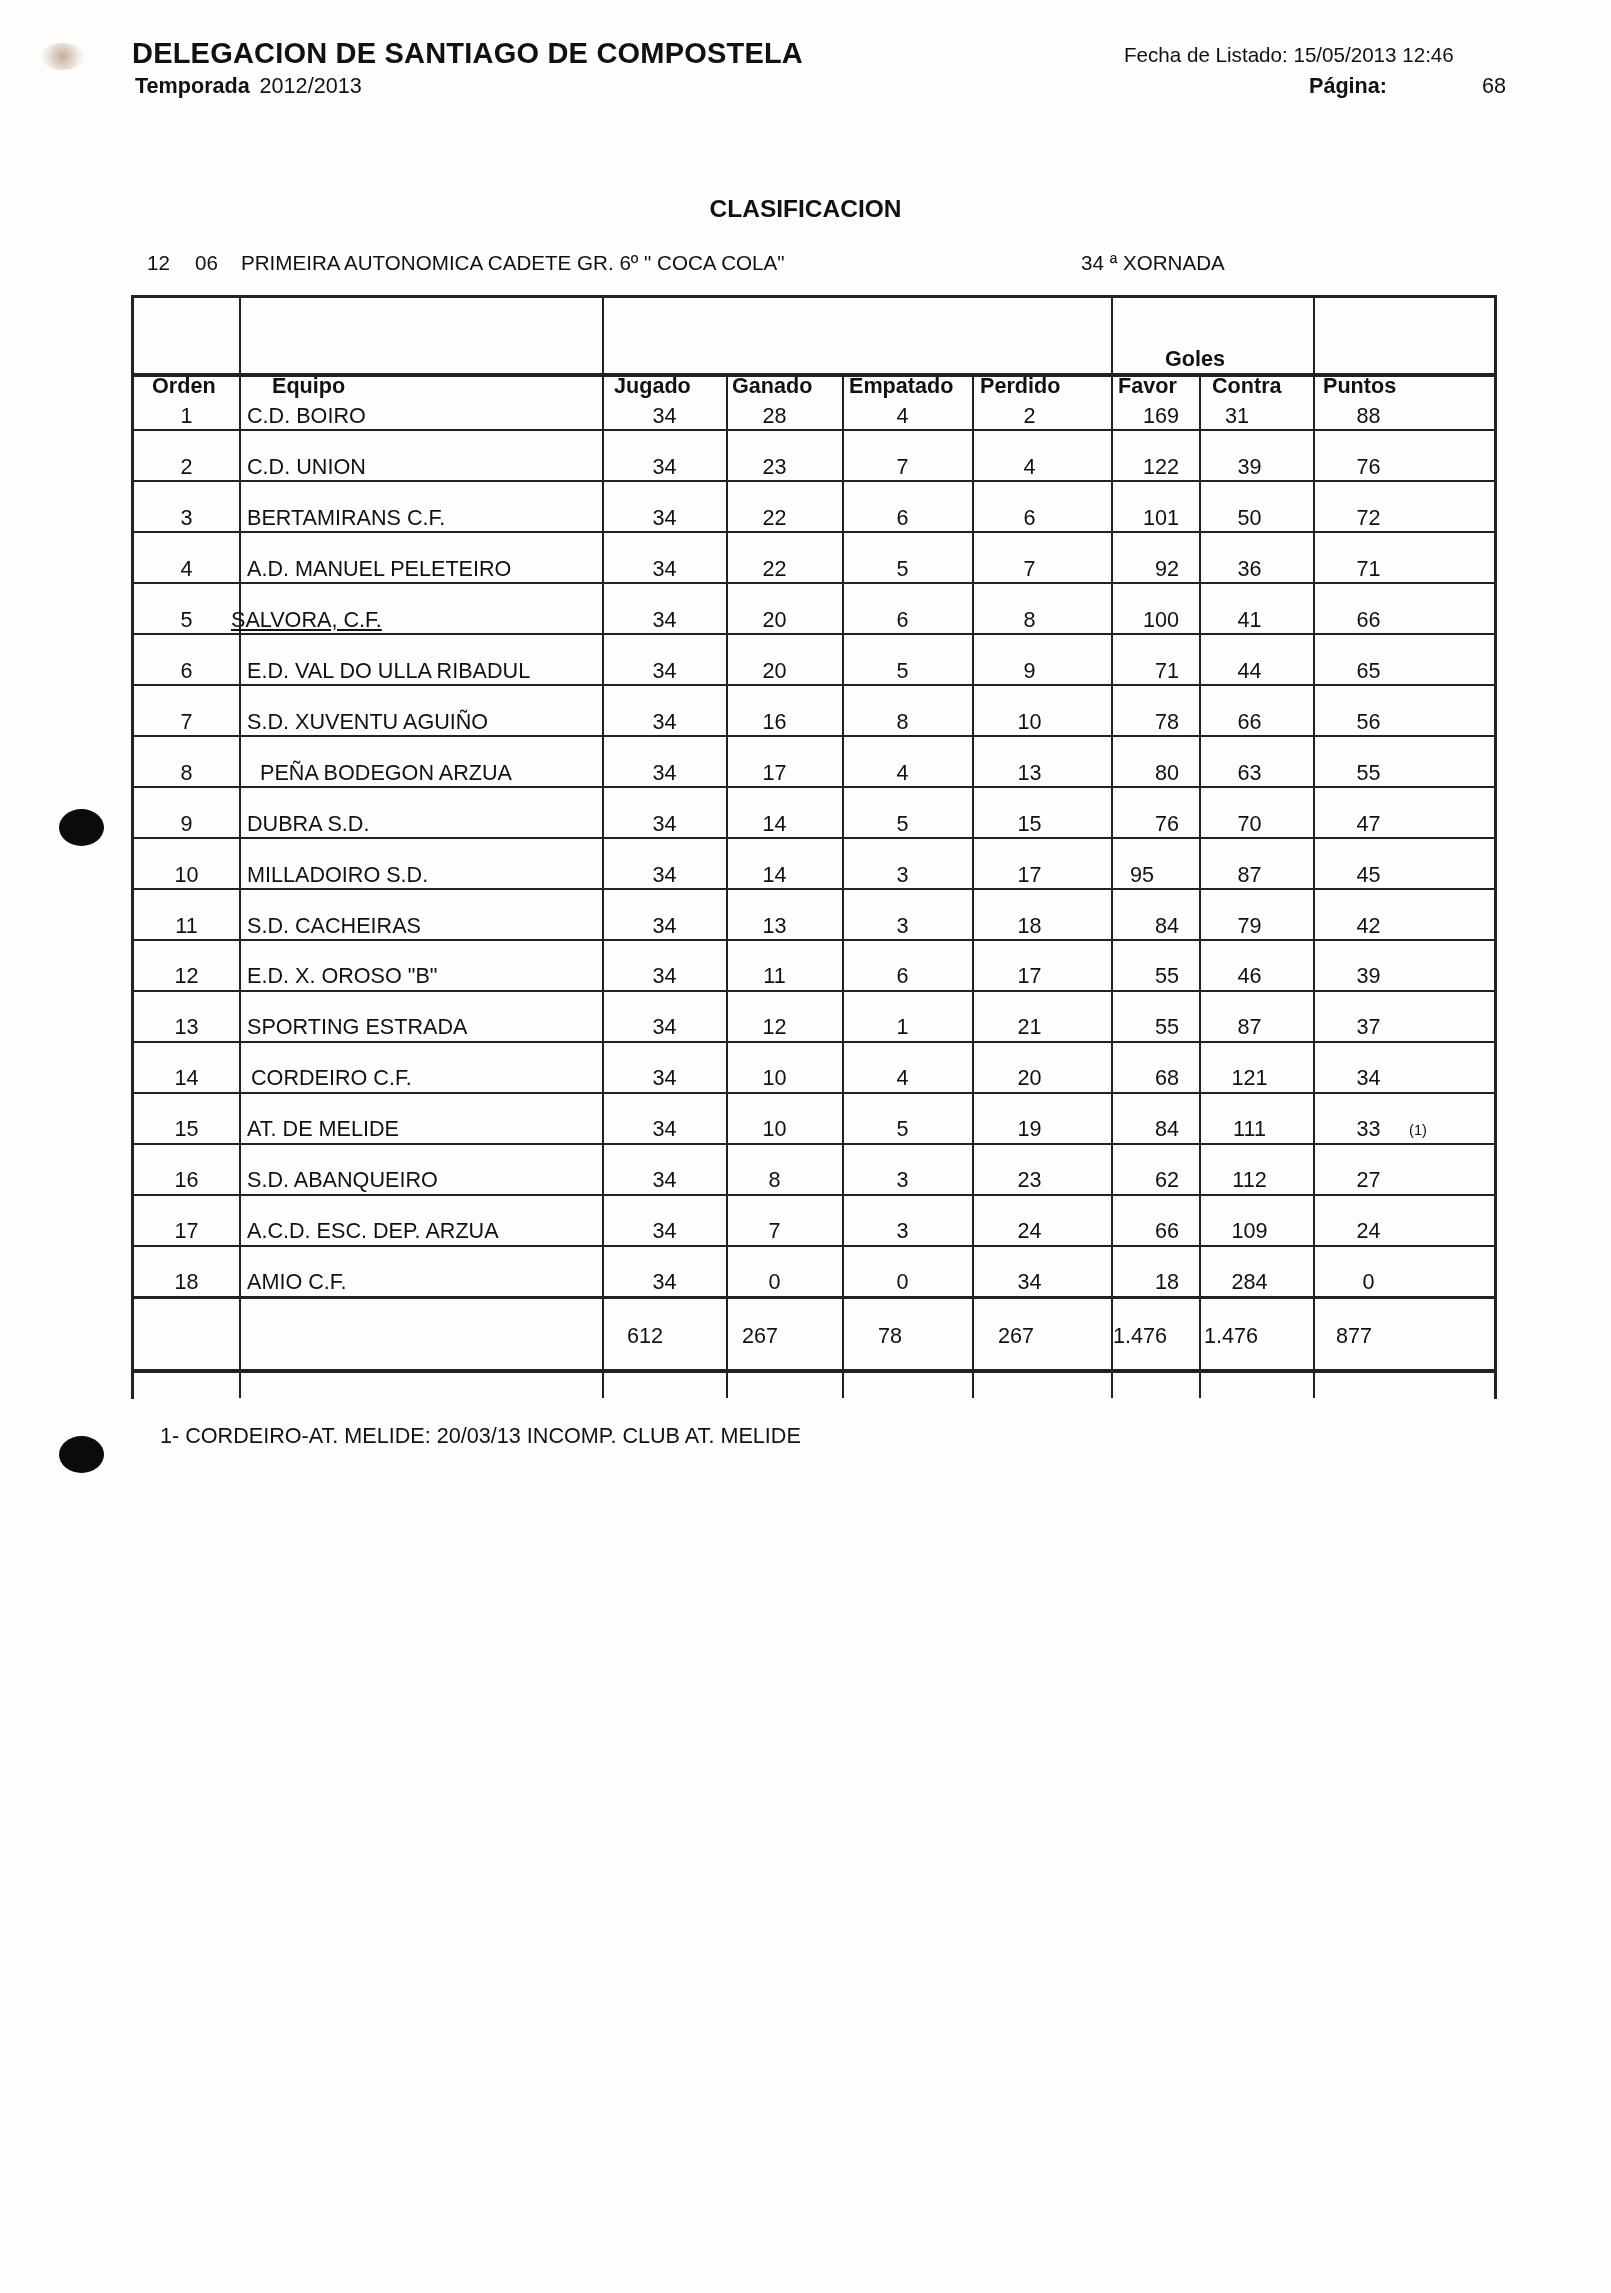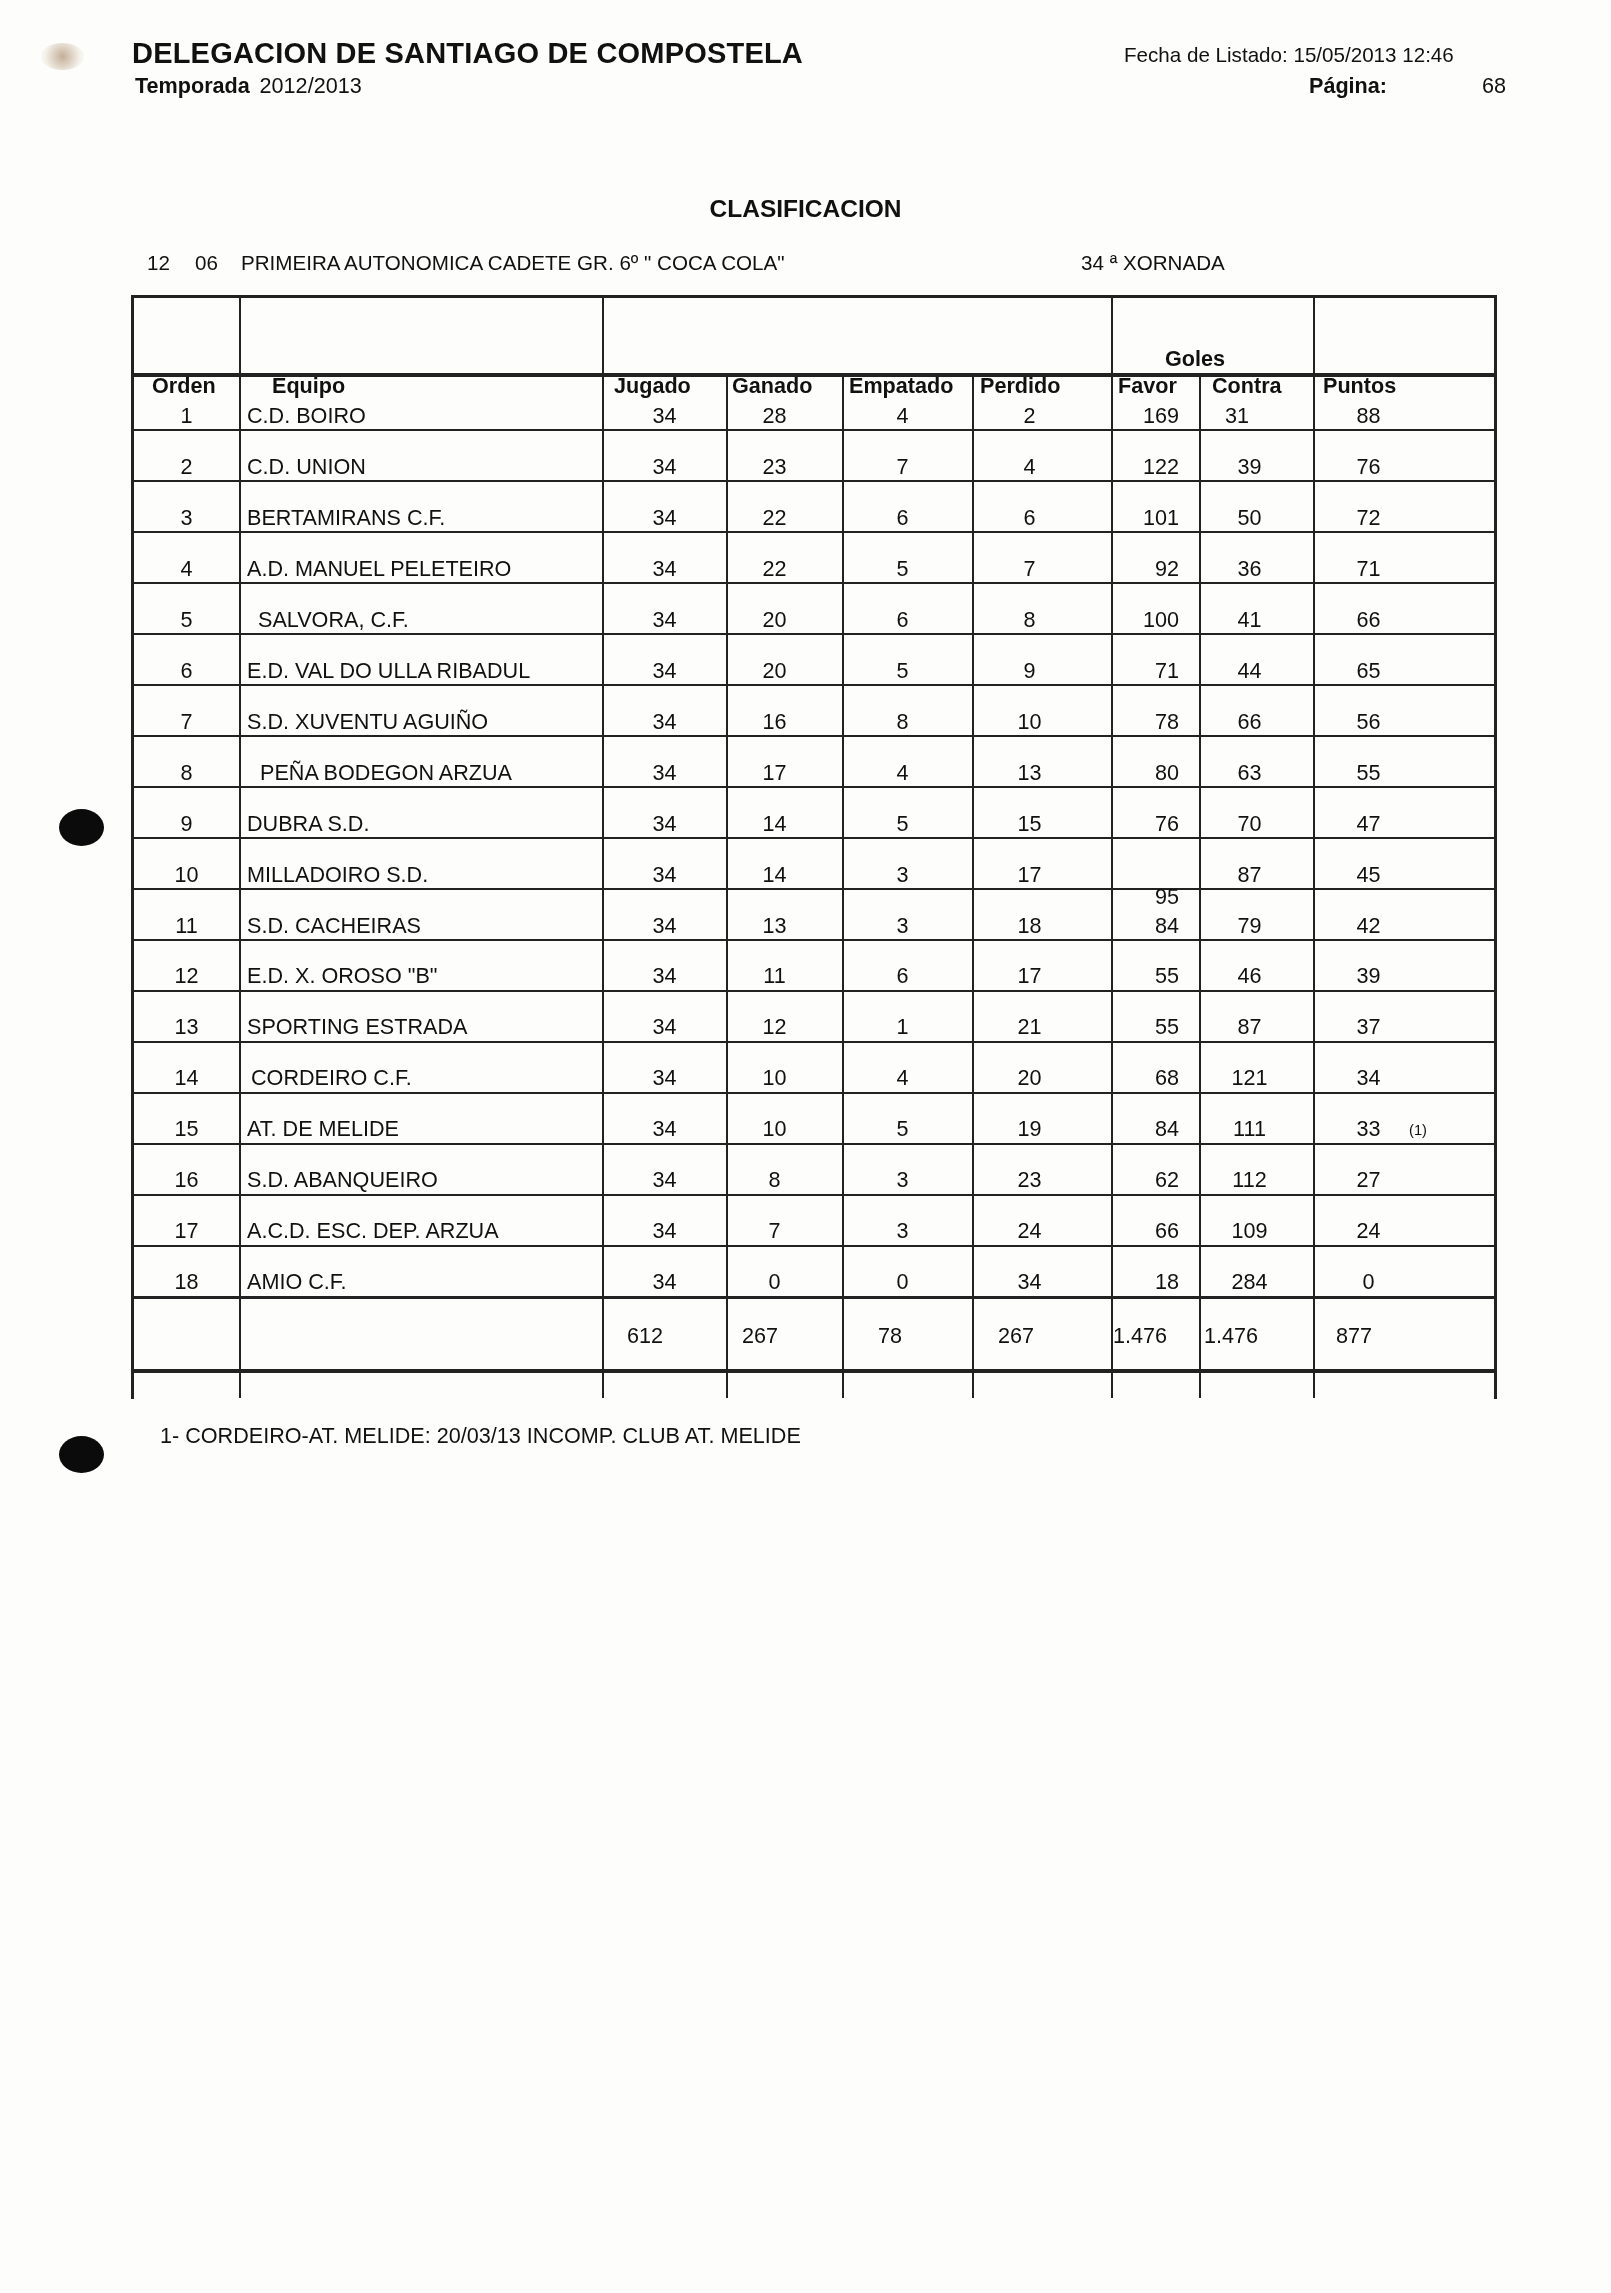--- a/index.html
+++ b/index.html
@@ -142,21 +142,21 @@
         <div class="cell" style="top: 556px; left: 647px; width: 35px; text-align: center;">34</div>
         <div class="cell" style="top: 556px; left: 755px; width: 39px; text-align: center;">22</div>
         <div class="cell" style="top: 556px; left: 888px; width: 29px; text-align: center;">5</div>
         <div class="cell" style="top: 556px; left: 1012px; width: 35px; text-align: center;">7</div>
         <div class="cell" style="top: 556px; left: 1130px; width: 49px; text-align: right;">92</div>
         <div class="cell" style="top: 556px; left: 1225px; width: 49px; text-align: center;">36</div>
         <div class="cell" style="top: 556px; left: 1351px; width: 35px; text-align: center;">71</div>
       </div>
       <div>
         <div class="cell" style="top: 607px; left: 172px; width: 29px; text-align: center;">5</div>
-        <div class="cell" style="top: 607px; left: 258px;">SALVORA, C.F.</div>
+        <div class="cell" style="top: 607px; left: 231px; text-decoration: underline;">SALVORA, C.F.</div>
         <div class="cell" style="top: 607px; left: 647px; width: 35px; text-align: center;">34</div>
         <div class="cell" style="top: 607px; left: 755px; width: 39px; text-align: center;">20</div>
         <div class="cell" style="top: 607px; left: 888px; width: 29px; text-align: center;">6</div>
         <div class="cell" style="top: 607px; left: 1012px; width: 35px; text-align: center;">8</div>
         <div class="cell" style="top: 607px; left: 1130px; width: 49px; text-align: right;">100</div>
         <div class="cell" style="top: 607px; left: 1225px; width: 49px; text-align: center;">41</div>
         <div class="cell" style="top: 607px; left: 1351px; width: 35px; text-align: center;">66</div>
       </div>
       <div>
         <div class="cell" style="top: 658px; left: 172px; width: 29px; text-align: center;">6</div>
@@ -202,21 +202,21 @@
         <div class="cell" style="top: 811px; left: 1225px; width: 49px; text-align: center;">70</div>
         <div class="cell" style="top: 811px; left: 1351px; width: 35px; text-align: center;">47</div>
       </div>
       <div>
         <div class="cell" style="top: 862px; left: 172px; width: 29px; text-align: center;">10</div>
         <div class="cell" style="top: 862px; left: 247px;">MILLADOIRO S.D.</div>
         <div class="cell" style="top: 862px; left: 647px; width: 35px; text-align: center;">34</div>
         <div class="cell" style="top: 862px; left: 755px; width: 39px; text-align: center;">14</div>
         <div class="cell" style="top: 862px; left: 888px; width: 29px; text-align: center;">3</div>
         <div class="cell" style="top: 862px; left: 1012px; width: 35px; text-align: center;">17</div>
-        <div class="cell" style="top: 884px; left: 1130px; width: 49px; text-align: right;">95</div>
+        <div class="cell" style="top: 862px; left: 1130px; width: 49px; text-align: left;">95</div>
         <div class="cell" style="top: 862px; left: 1225px; width: 49px; text-align: center;">87</div>
         <div class="cell" style="top: 862px; left: 1351px; width: 35px; text-align: center;">45</div>
       </div>
       <div>
         <div class="cell" style="top: 913px; left: 172px; width: 29px; text-align: center;">11</div>
         <div class="cell" style="top: 913px; left: 247px;">S.D. CACHEIRAS</div>
         <div class="cell" style="top: 913px; left: 647px; width: 35px; text-align: center;">34</div>
         <div class="cell" style="top: 913px; left: 755px; width: 39px; text-align: center;">13</div>
         <div class="cell" style="top: 913px; left: 888px; width: 29px; text-align: center;">3</div>
         <div class="cell" style="top: 913px; left: 1012px; width: 35px; text-align: center;">18</div>

